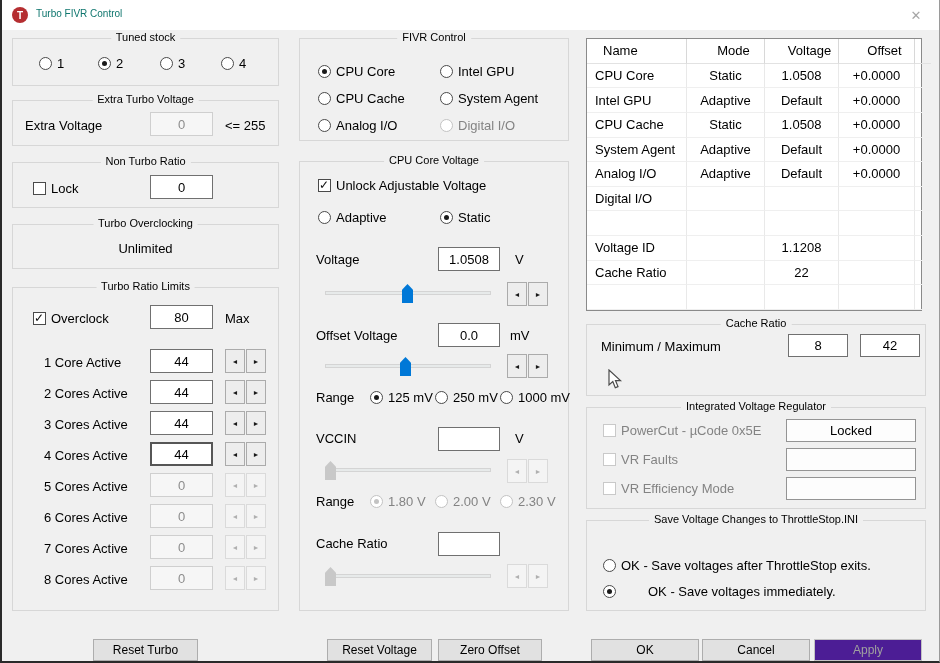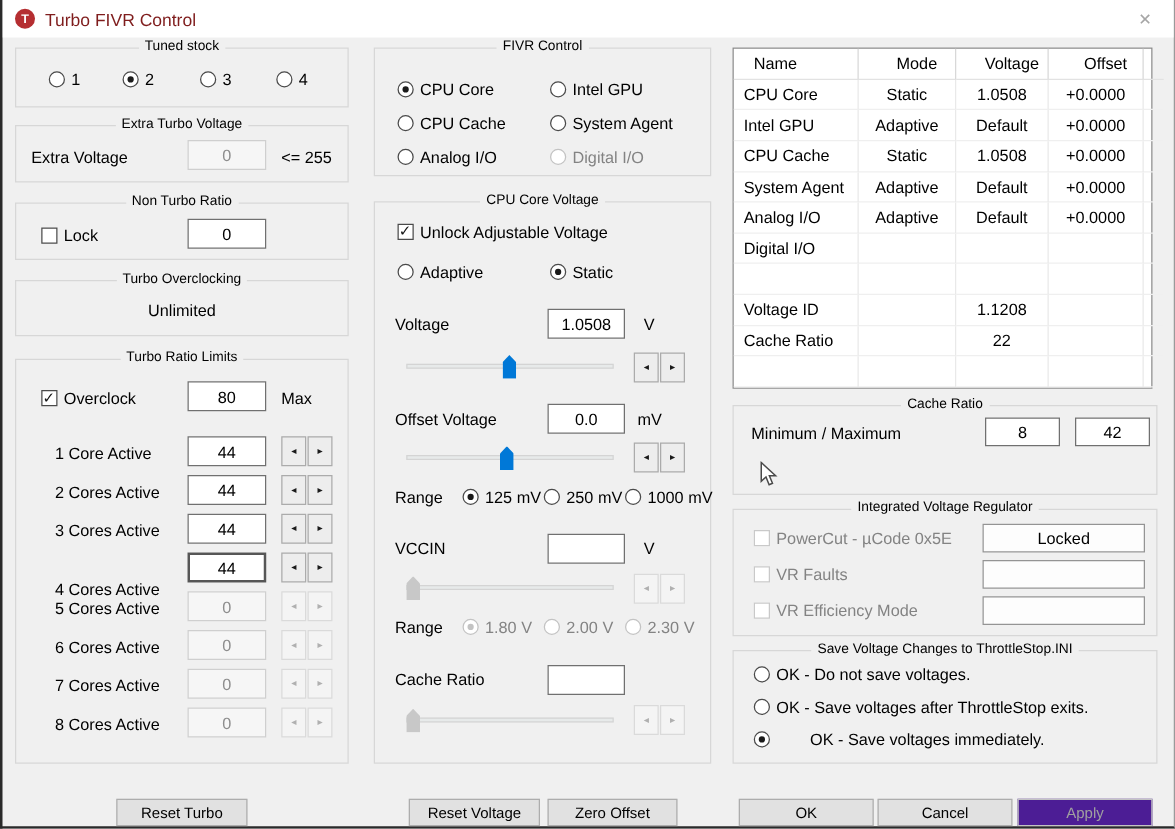--- a/index.html
+++ b/index.html
@@ -8,21 +8,21 @@
     position:relative; width:940px; height:663px; background:#f0f0f0;
     font-family:"Liberation Sans", sans-serif; color:#000;
     border-left:2px solid #2a2a2a; border-bottom:2px solid #2a2a2a; border-right:1px solid #9a9a9a;
     overflow:hidden;
   }
   
   .titlebar { position:absolute; left:0; top:0; width:100%; height:30px; background:#ffffff; }
   .app-icon { position:absolute; left:10px; top:7px; width:16px; height:16px; border-radius:50%;
     background:#b52e31; color:#fff; font-size:10px; font-weight:bold;
     display:flex; align-items:center; justify-content:center; }
-  .title-text { position:absolute; left:34px; top:8px; font-size:14px; color:#7f1d1d; }
+  .title-text { position:absolute; left:34px; top:8px; font-size:10px; color:#0f766e; }
   .close-btn { position:absolute; right:8px; top:4px; width:30px; height:22px; color:#a6a6a6;
     font-size:13px; display:flex; align-items:center; justify-content:center; }
   
   .group { position:absolute; border:1px solid #d7d7d7; background:#f0f0f0; }
   .gtitle { position:absolute; top:-8px; left:50%; transform:translateX(-50%); background:#f0f0f0;
     padding:0 5px; font-size:11px; white-space:nowrap; }
   .lbl { position:absolute; font-size:13px; white-space:nowrap; }
   .dis { color:#838383; }
   .center { text-align:center; }
   
@@ -152,21 +152,21 @@
     <div class="tb" style="left:137px;top:123px;width:63px;height:24px;">44</div>
     <div class="spin" style="left:212px;top:123px;">
       <div class="sbtn">
           <span>◄</span>
         </div>
       <div class="sbtn">
           <span>►</span>
         </div>
     </div>
 
-    <div class="lbl" style="left:31px;top:160px;margin-top:16px;">4 Cores Active</div>
+    <div class="lbl" style="left:31px;top:160px;">4 Cores Active</div>
     <div class="tb focus" style="left:137px;top:154px;width:63px;height:24px;">44</div>
     <div class="spin" style="left:212px;top:154px;">
       <div class="sbtn">
           <span>◄</span>
         </div>
       <div class="sbtn">
           <span>►</span>
         </div>
     </div>
 
@@ -435,24 +435,20 @@
     <div class="tb" style="left:199px;top:40px;width:130px;height:23px;background:#fdfdfd;border-color:#949494;"></div>
     <div class="hrow dis" style="left:16px;top:73px;">
       <span class="cb cdis"></span>
       <span>VR Efficiency Mode</span>
     </div>
     <div class="tb" style="left:199px;top:69px;width:130px;height:23px;background:#fdfdfd;border-color:#949494;"></div>
   </div>
 
   <div class="group" style="left:584px;top:520px;width:340px;height:91px;">
     <span class="gtitle">Save Voltage Changes to ThrottleStop.INI</span>
-    <div class="hrow" style="left:16px;top:11px;">
-      <span class="radio"></span>
-      <span>OK - Do not save voltages.</span>
-    </div>
     <div class="hrow" style="left:16px;top:37px;">
       <span class="radio"></span>
       <span>OK - Save voltages after ThrottleStop exits.</span>
     </div>
     <div class="hrow" style="left:16px;top:63px;gap:32px;">
       <span class="radio checked"></span>
       <span>OK - Save voltages immediately.</span>
     </div>
   </div>
 

